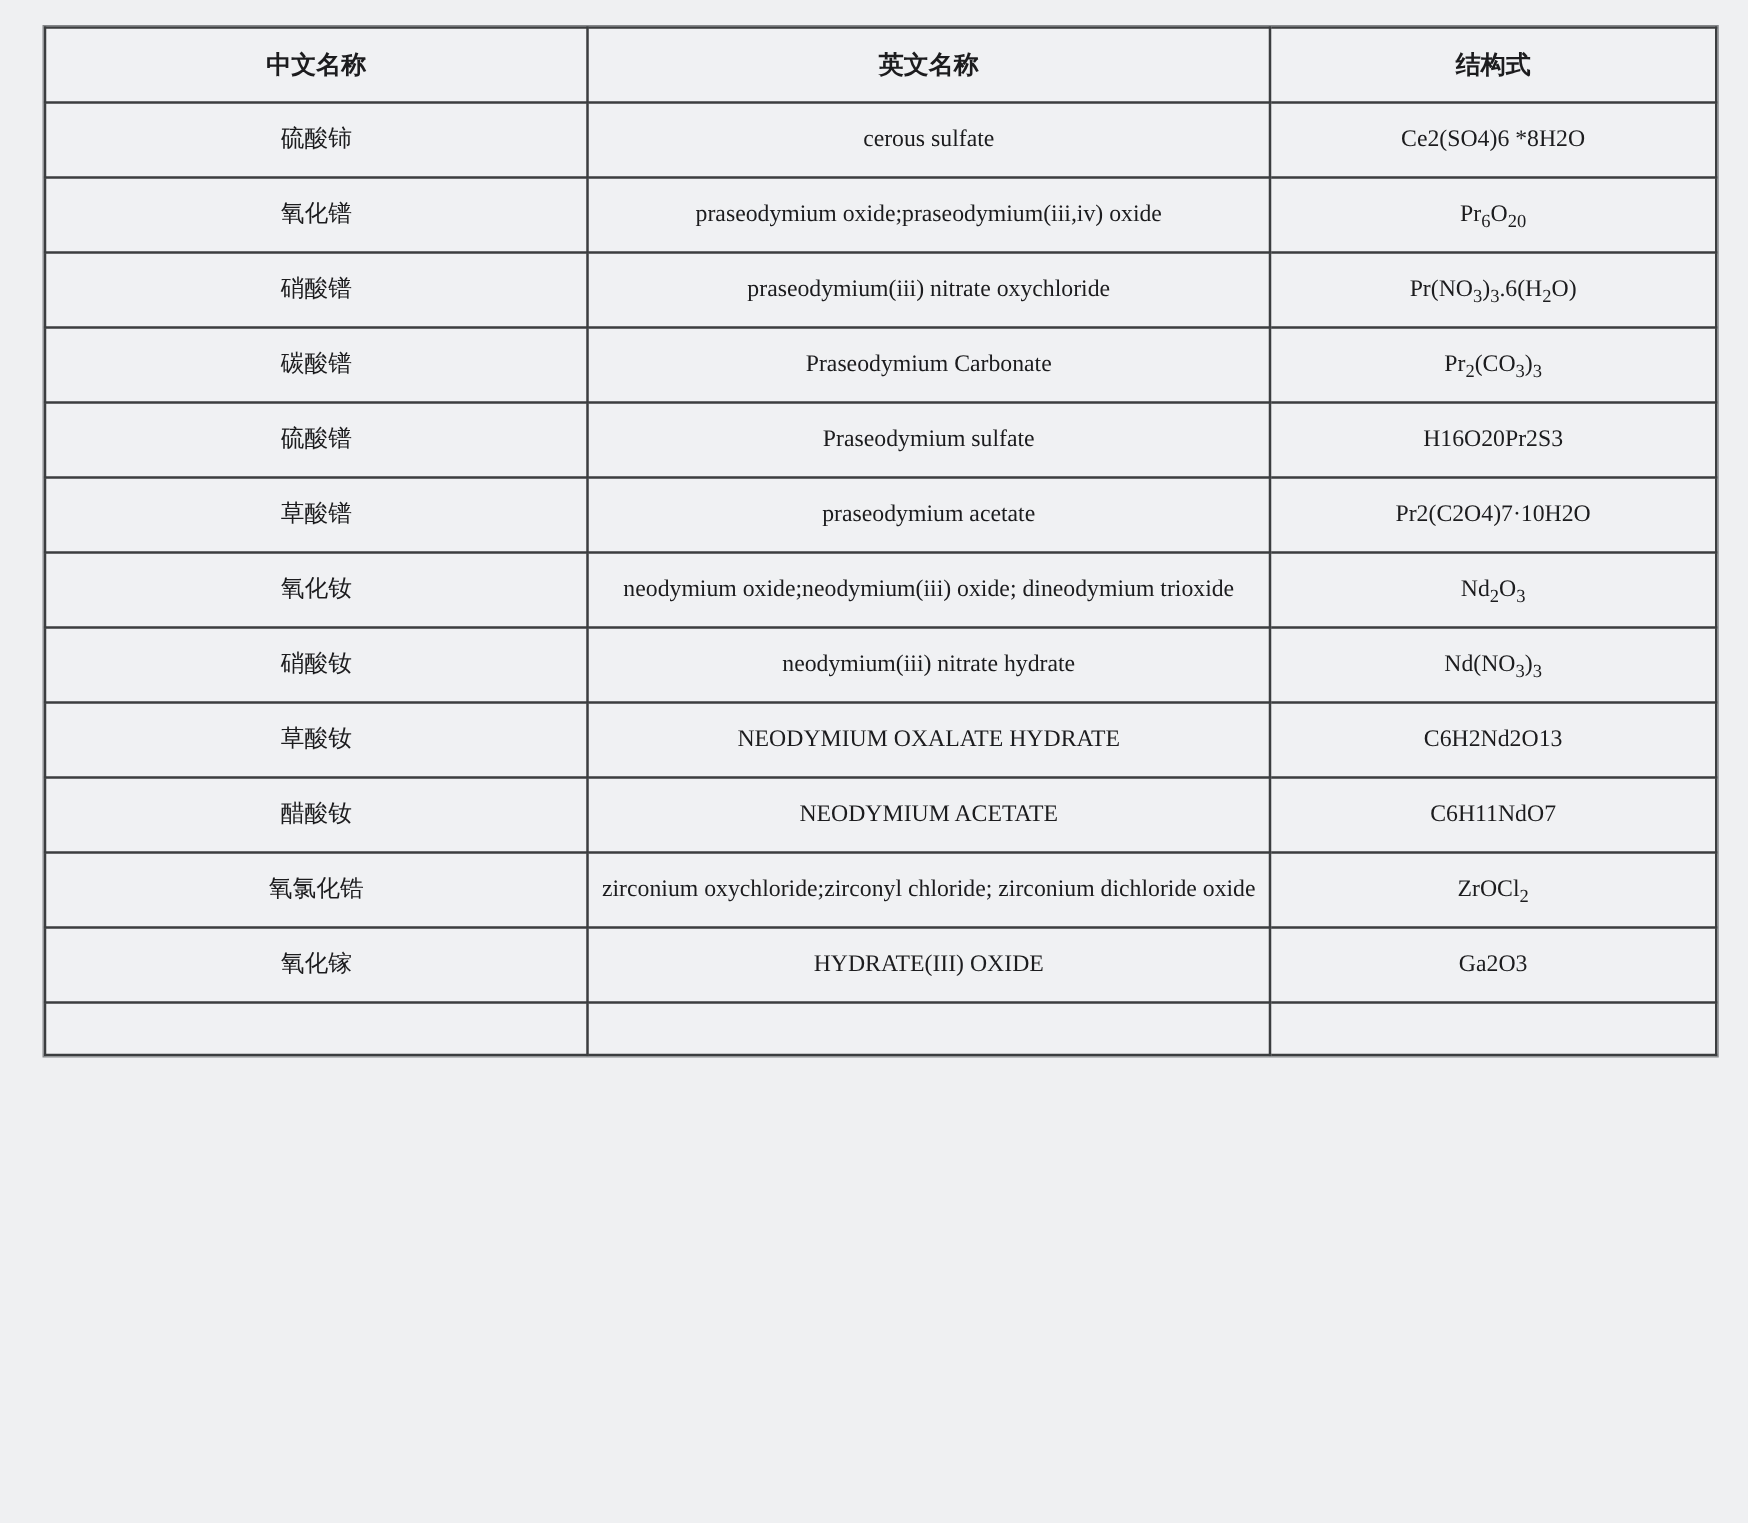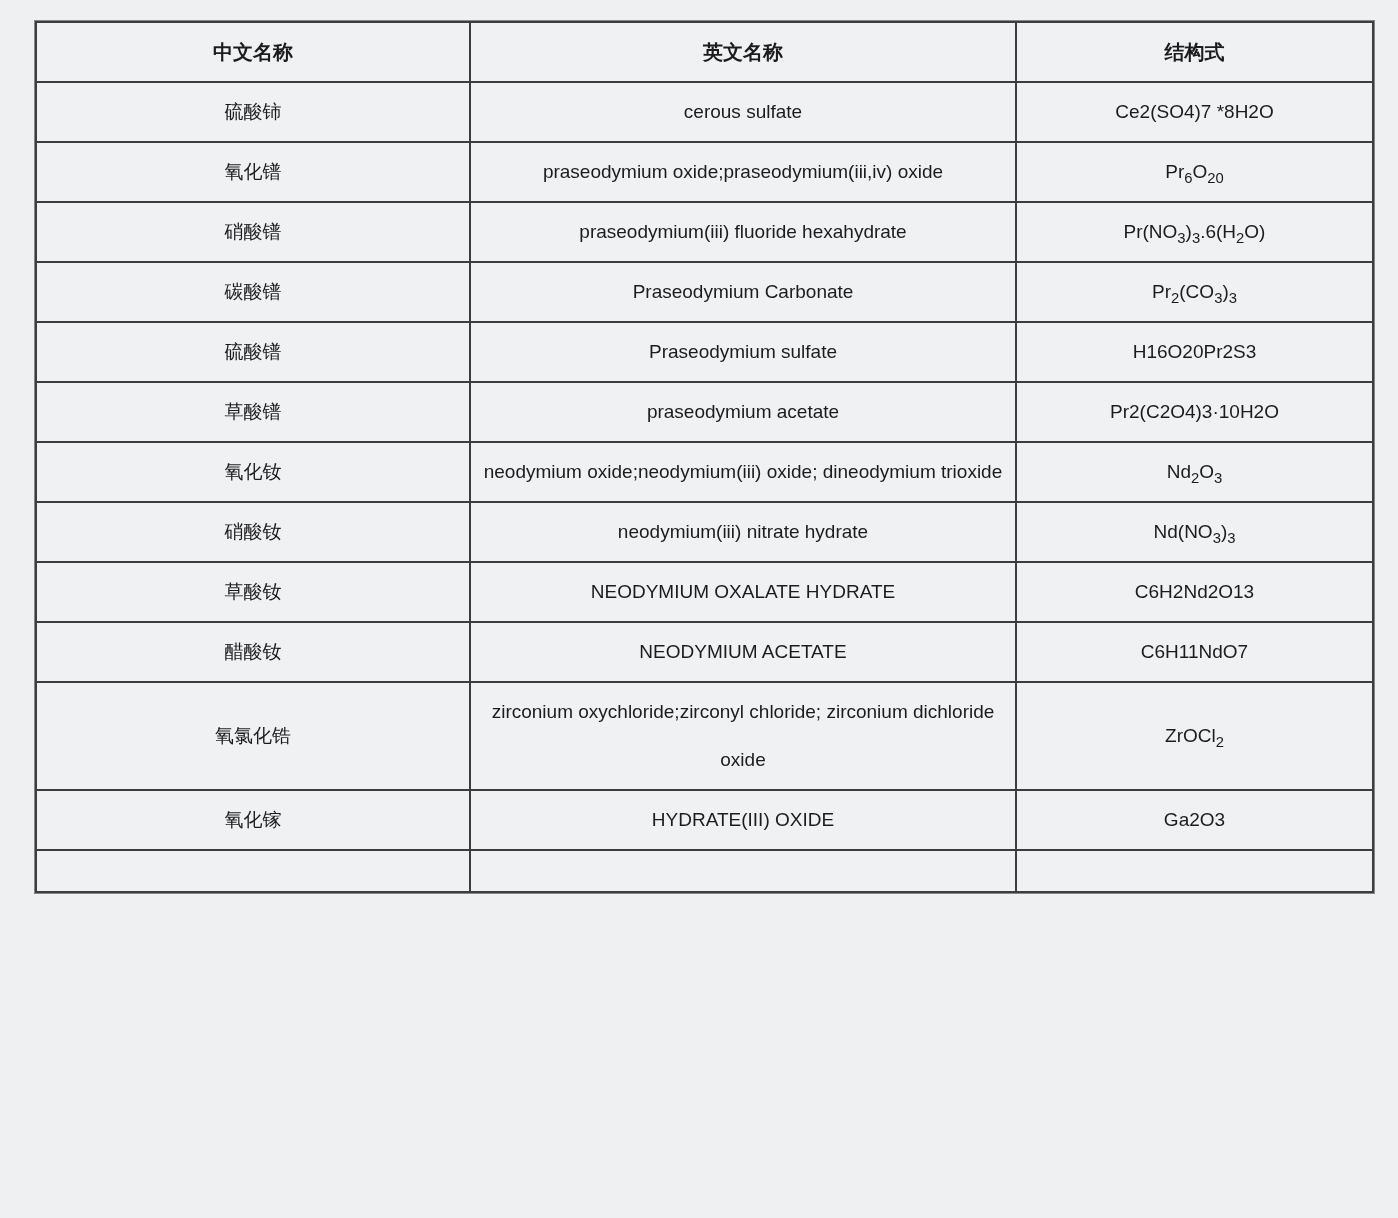--- a/index.html
+++ b/index.html
@@ -13,20 +13,21 @@
   }
   .page {
     padding: 21px 0 0 35px;
   }
   table.chem-table {
     border-collapse: collapse;
     table-layout: fixed;
     width: 1337px;
     background: #f0f1f3;
     outline: 1px solid #85878a;
+    font-family: Liberation Serif, serif;
   }
   col.col-cn { width: 434px; }
   col.col-en { width: 546px; }
   col.col-formula { width: 357px; }
   th, td {
     border: 2px solid #3b3d3f;
     text-align: center;
     vertical-align: middle;
     padding: 5px 10px;
     line-height: 48px;
@@ -61,46 +62,46 @@
       <tr>
         <th>中文名称</th>
         <th>英文名称</th>
         <th>结构式</th>
       </tr>
     </thead>
     <tbody>
         <tr>
           <td>硫酸铈</td>
           <td>cerous sulfate</td>
-          <td>Ce2(SO4)7 *8H2O</td>
+          <td>Ce2(SO4)6 *8H2O</td>
         </tr>
         <tr>
           <td>氧化镨</td>
           <td>praseodymium oxide;praseodymium(iii,iv) oxide</td>
           <td>Pr<sub>6</sub>O<sub>20</sub></td>
         </tr>
         <tr>
           <td>硝酸镨</td>
-          <td>praseodymium(iii) fluoride hexahydrate</td>
+          <td>praseodymium(iii) nitrate oxychloride</td>
           <td>Pr(NO<sub>3</sub>)<sub>3</sub>.6(H<sub>2</sub>O)</td>
         </tr>
         <tr>
           <td>碳酸镨</td>
           <td>Praseodymium Carbonate</td>
           <td>Pr<sub>2</sub>(CO<sub>3</sub>)<sub>3</sub></td>
         </tr>
         <tr>
           <td>硫酸镨</td>
           <td>Praseodymium sulfate</td>
           <td>H16O20Pr2S3</td>
         </tr>
         <tr>
           <td>草酸镨</td>
           <td>praseodymium acetate</td>
-          <td>Pr2(C2O4)3·10H2O</td>
+          <td>Pr2(C2O4)7·10H2O</td>
         </tr>
         <tr>
           <td>氧化钕</td>
           <td>neodymium oxide;neodymium(iii) oxide; dineodymium trioxide</td>
           <td>Nd<sub>2</sub>O<sub>3</sub></td>
         </tr>
         <tr>
           <td>硝酸钕</td>
           <td>neodymium(iii) nitrate hydrate</td>
           <td>Nd(NO<sub>3</sub>)<sub>3</sub></td>

